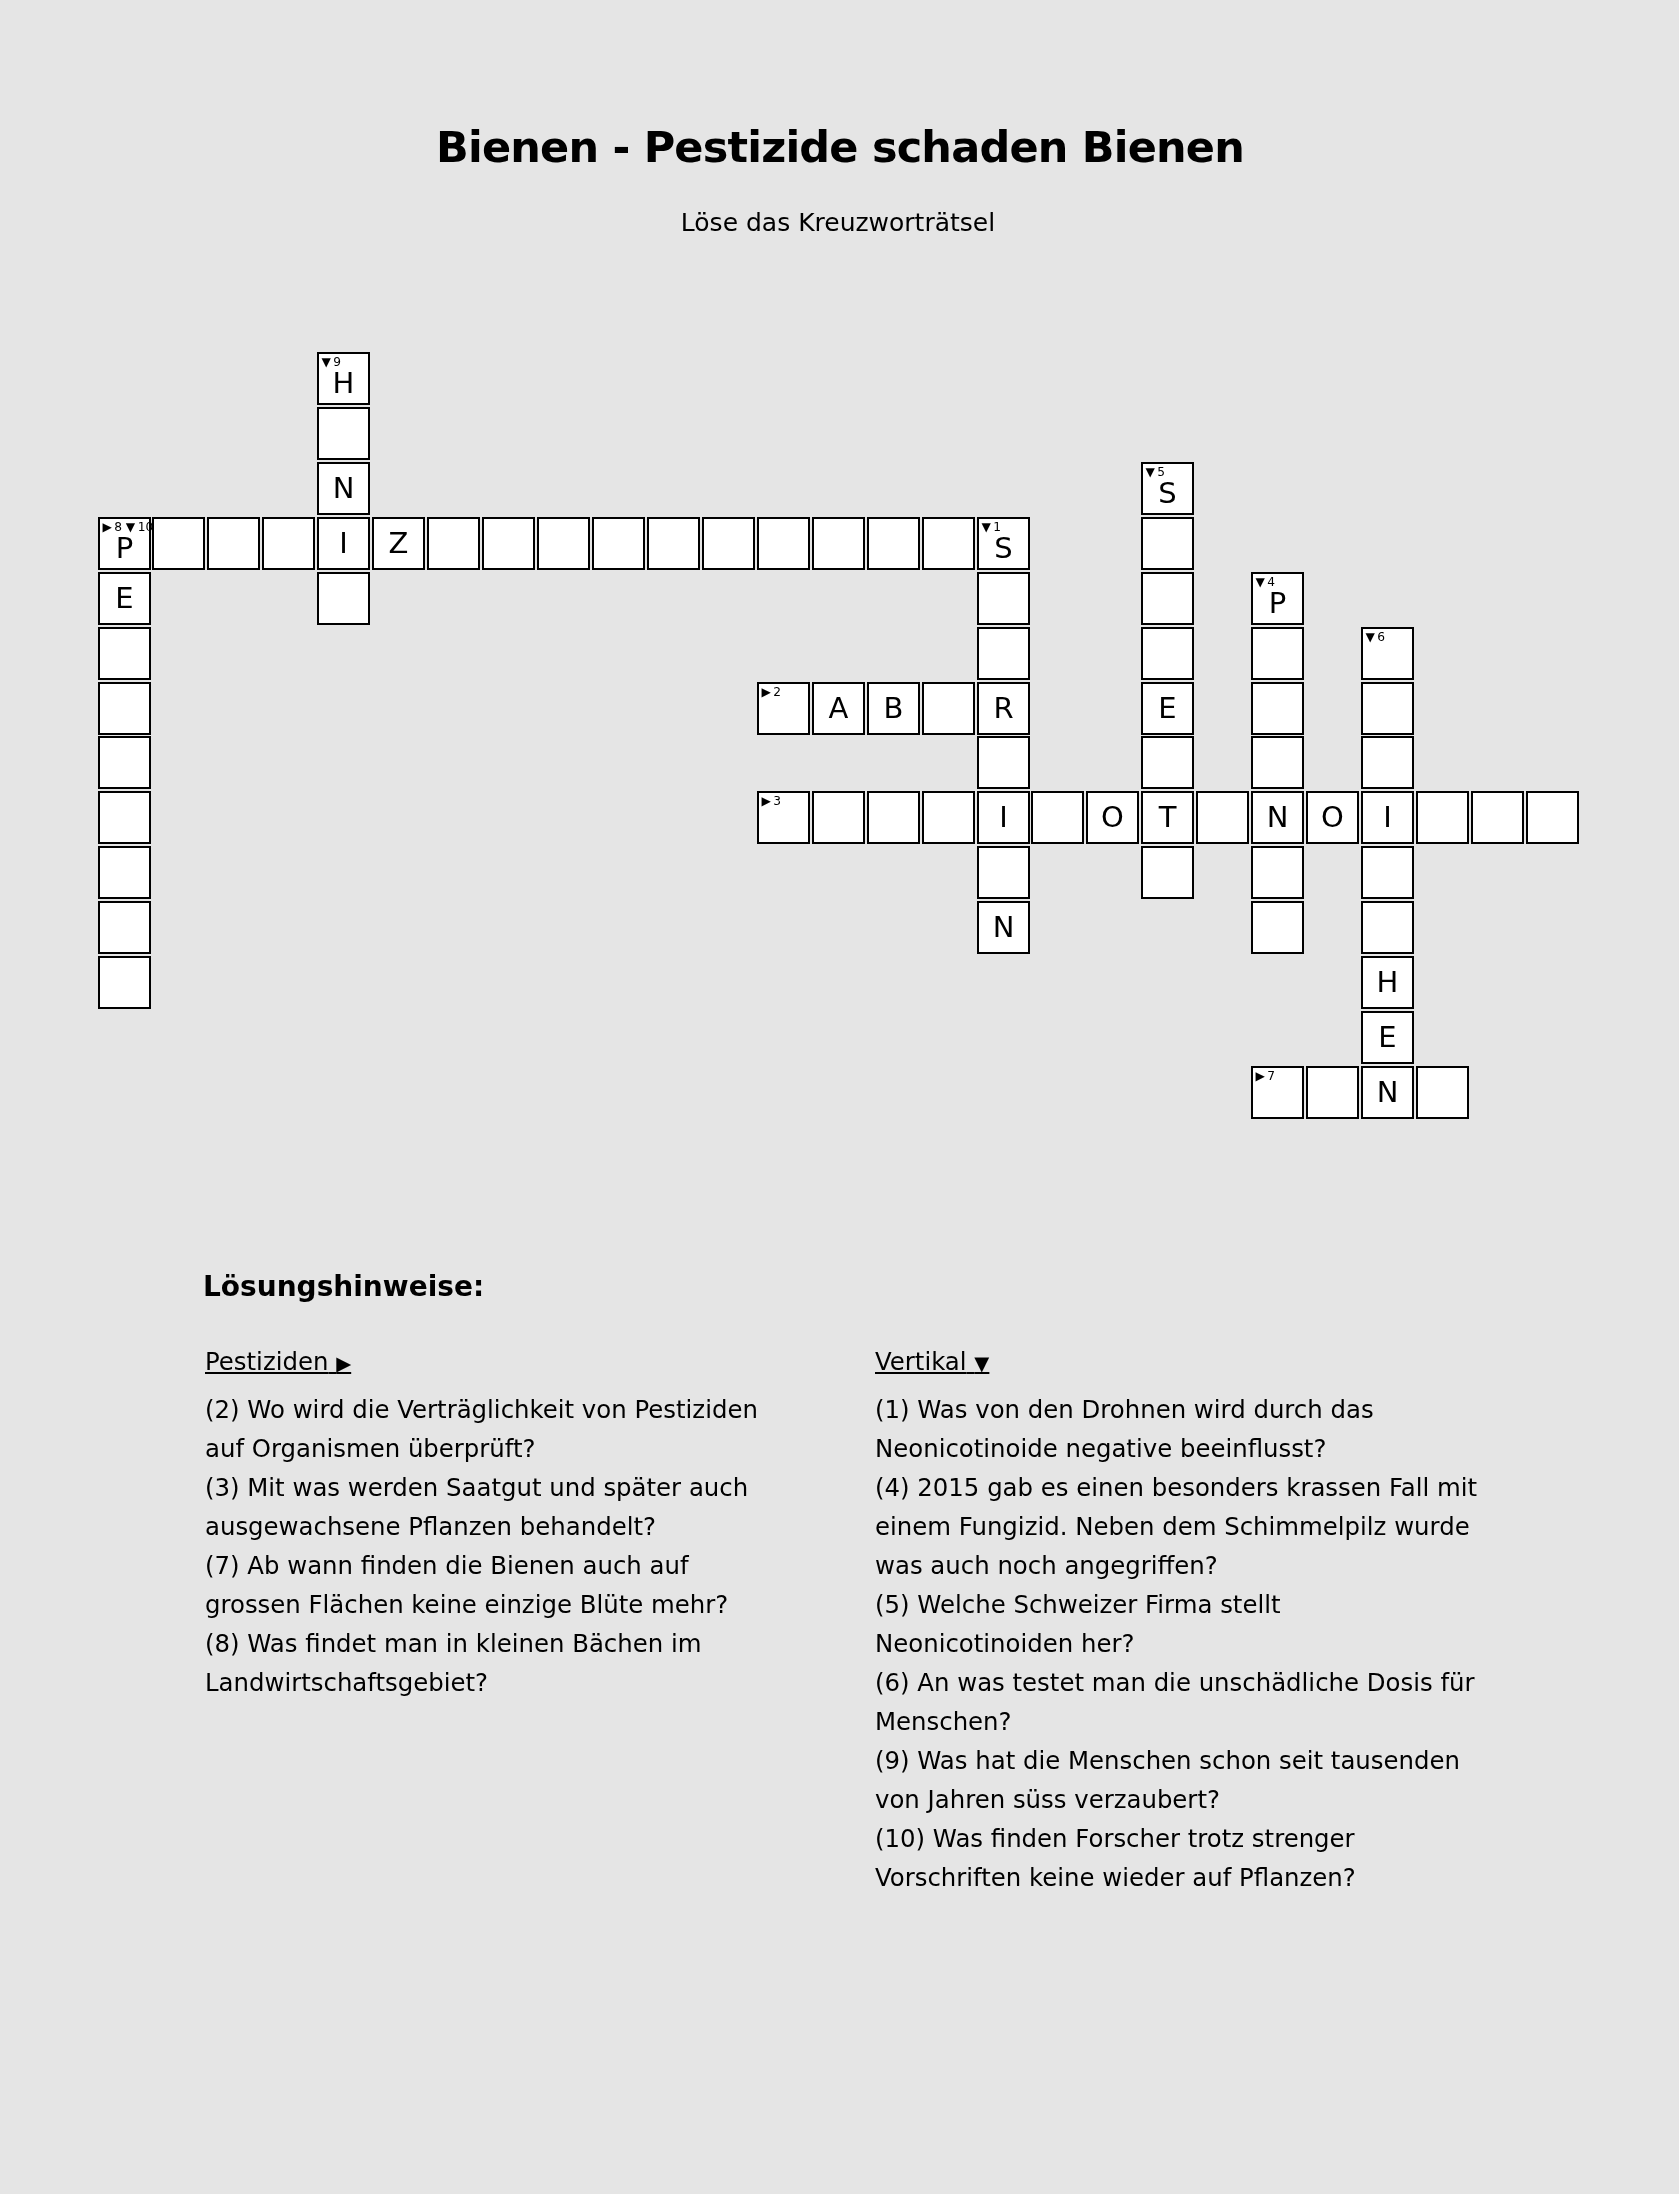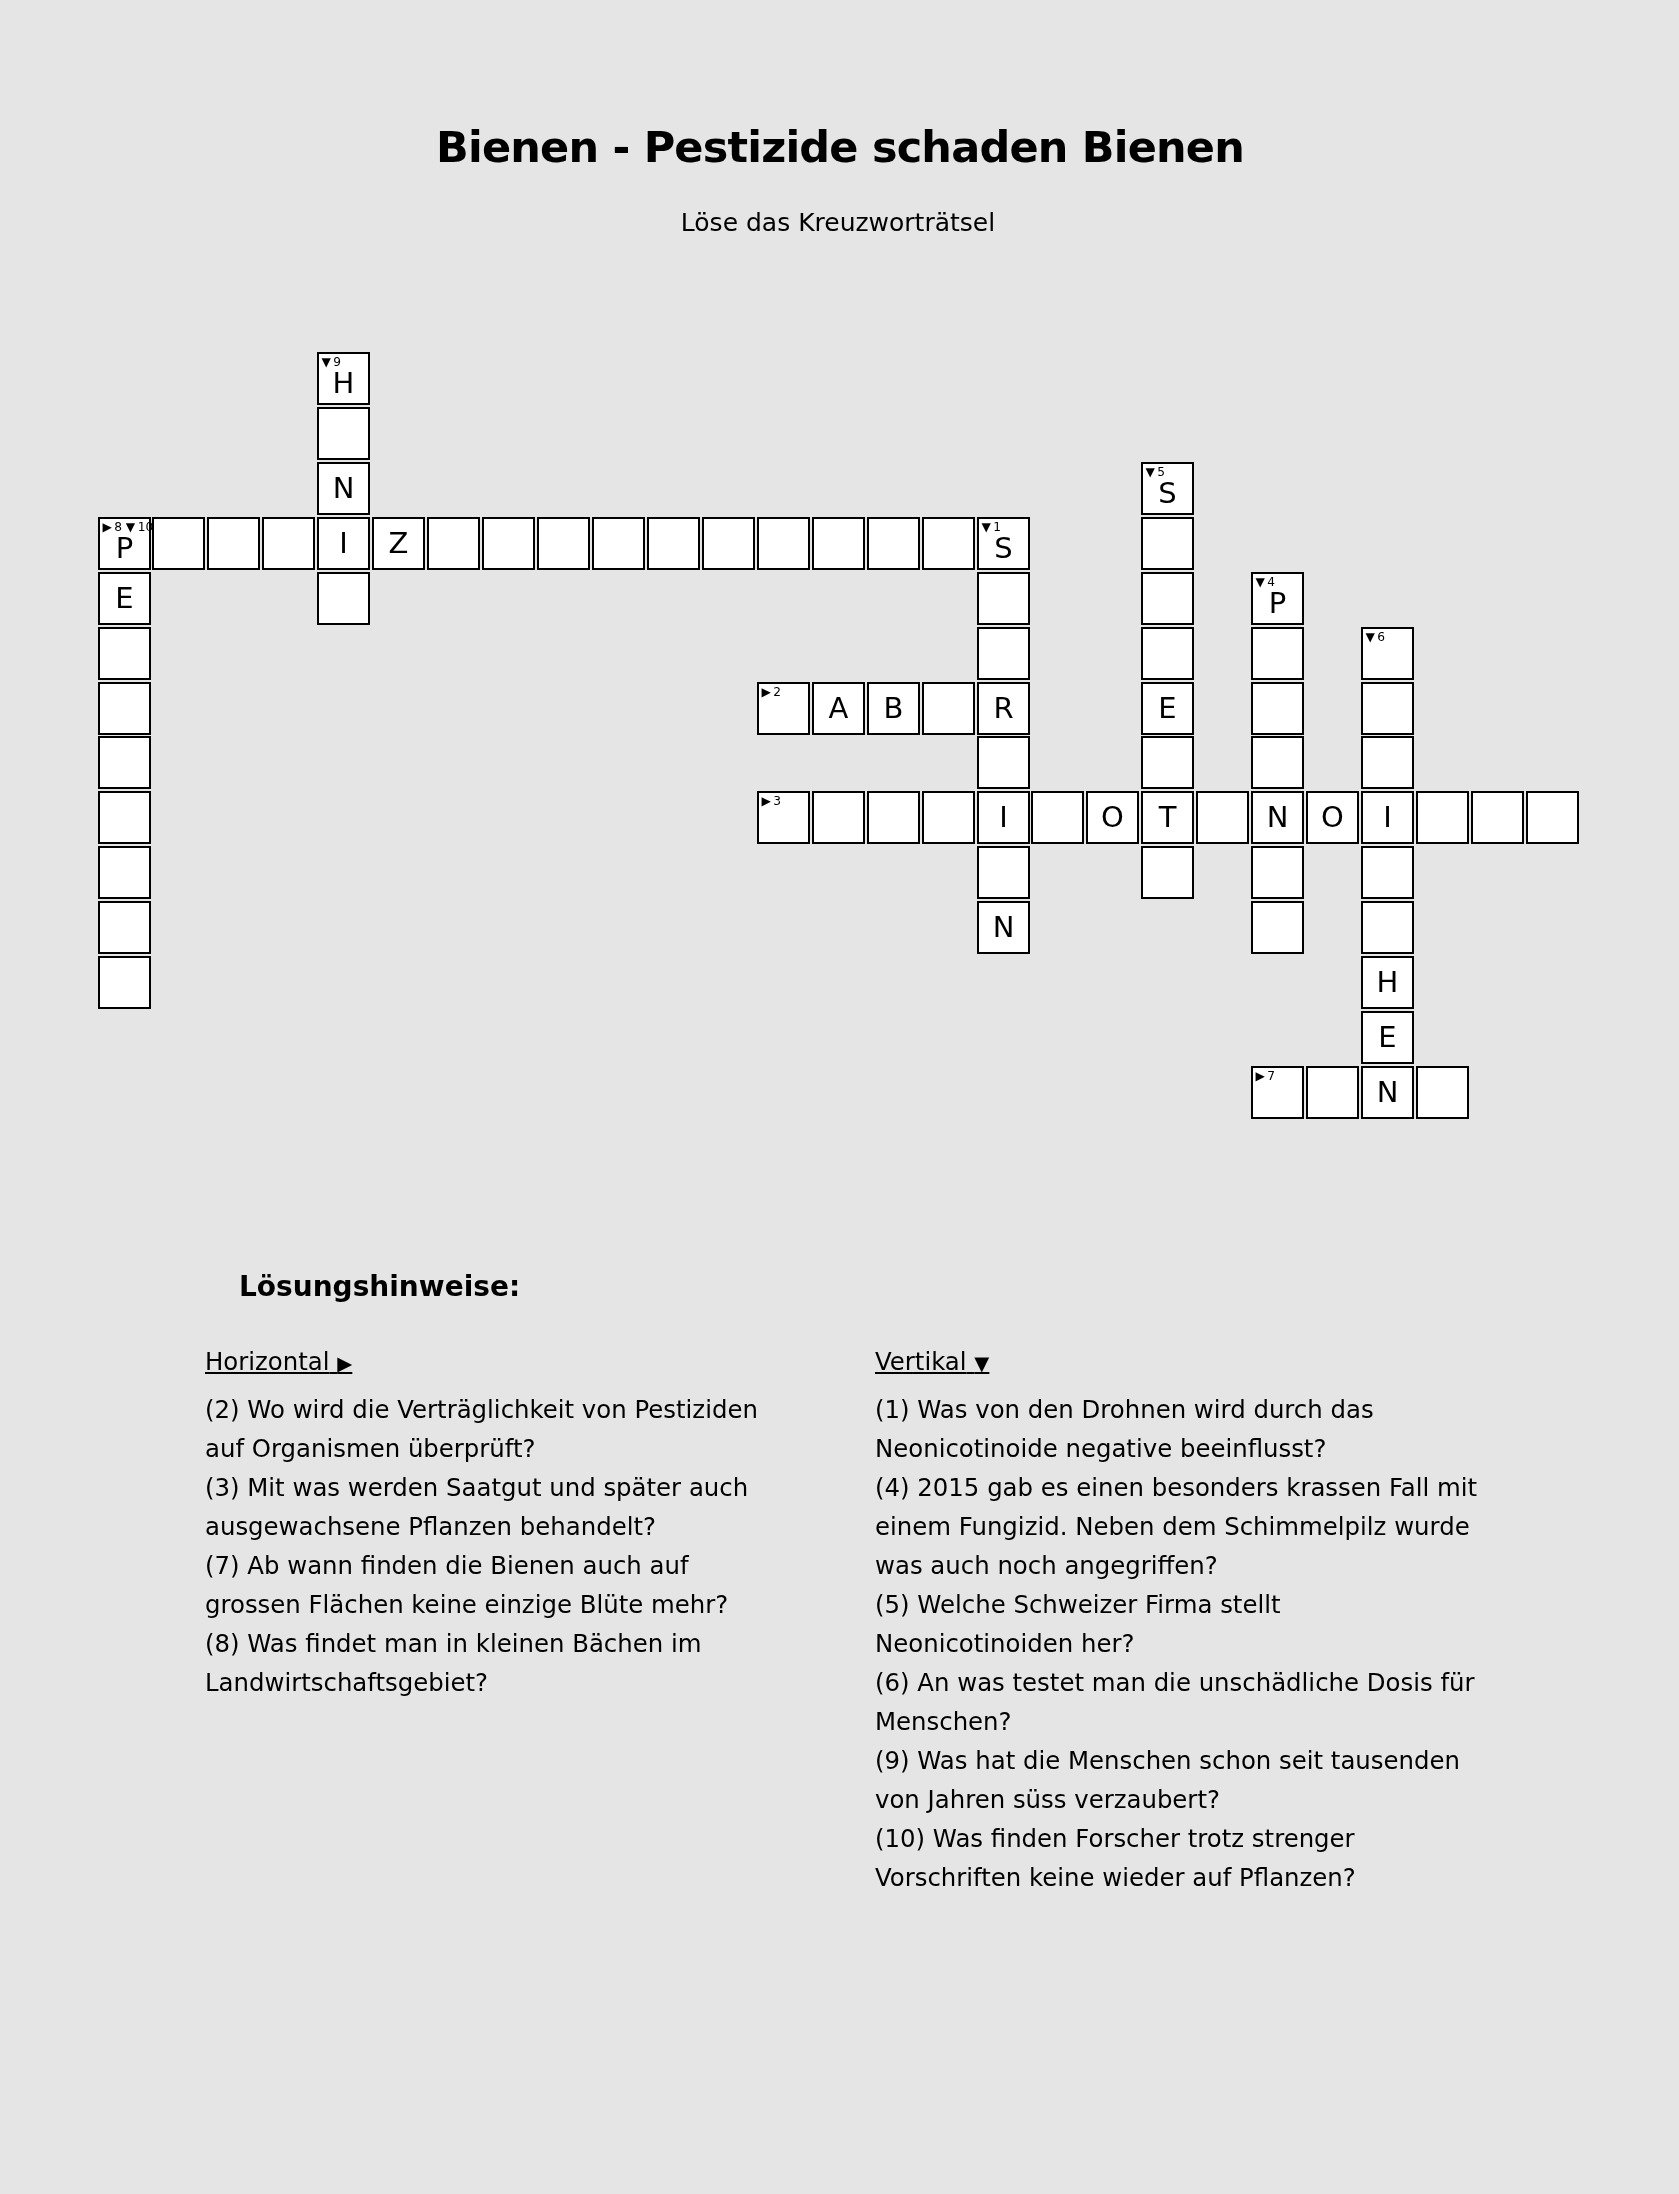--- a/index.html
+++ b/index.html
@@ -49,21 +49,20 @@
     font-size: 12.2px;
     line-height: 1;
     white-space: nowrap;
     letter-spacing: 0px;
   }
   .hints-heading {
     position: absolute;
     left: 203px; top: 1270px;
     font-size: 28px;
     font-weight: bold;
-    margin-left: 36px;
   }
   .section-header {
     position: absolute;
     top: 1347px;
     font-size: 24.4px;
     text-decoration: underline;
     white-space: nowrap;
   }
   .section-header .hdr-arrow { font-size: 19.5px; }
   .section-header.h { left: 205px; }
@@ -223,21 +222,21 @@
       <div class="cell" style="left: 1306px; top: 1066px;"></div>
       <div class="cell" style="left: 1361px; top: 1066px;">
         <span class="cell-letter">N</span>
       </div>
       <div class="cell" style="left: 1416px; top: 1066px;"></div>
     </div>
 
   <div class="hints-heading">Lösungshinweise:</div>
 
   <div class="section-header h">
-    <span>Horizontal</span>
+    <span>Pestiziden</span>
     <span class="hdr-arrow">▶</span>
   </div>
   <div class="section-header v">
     <span>Vertikal</span>
     <span class="hdr-arrow">▼</span>
   </div>
 
   <div class="clue-col h">
       <div class="clue-line">(2) Wo wird die Verträglichkeit von Pestiziden</div>
       <div class="clue-line">auf Organismen überprüft?</div>

